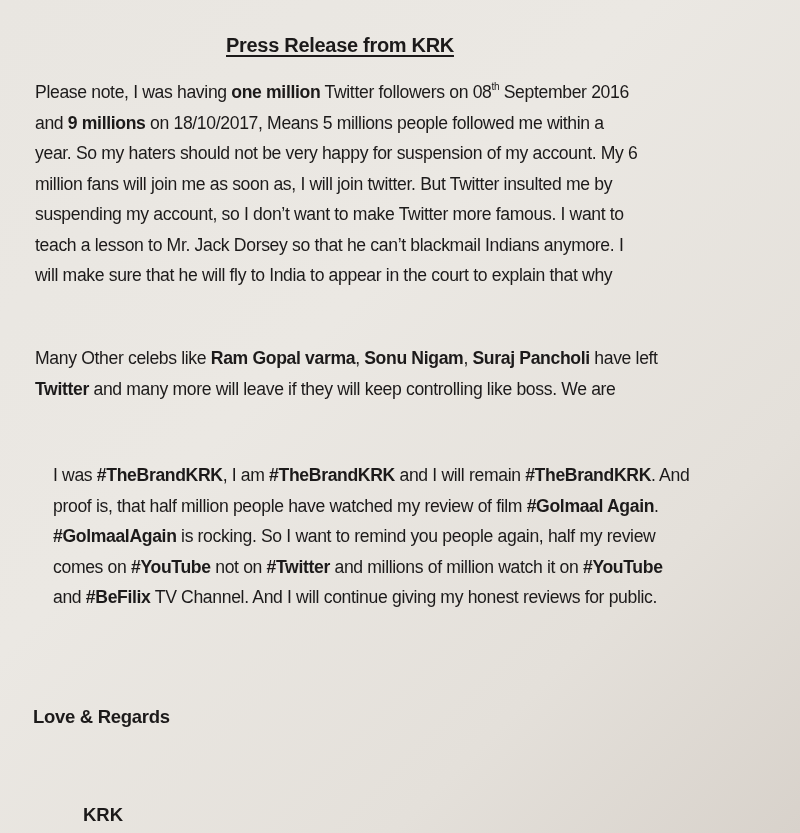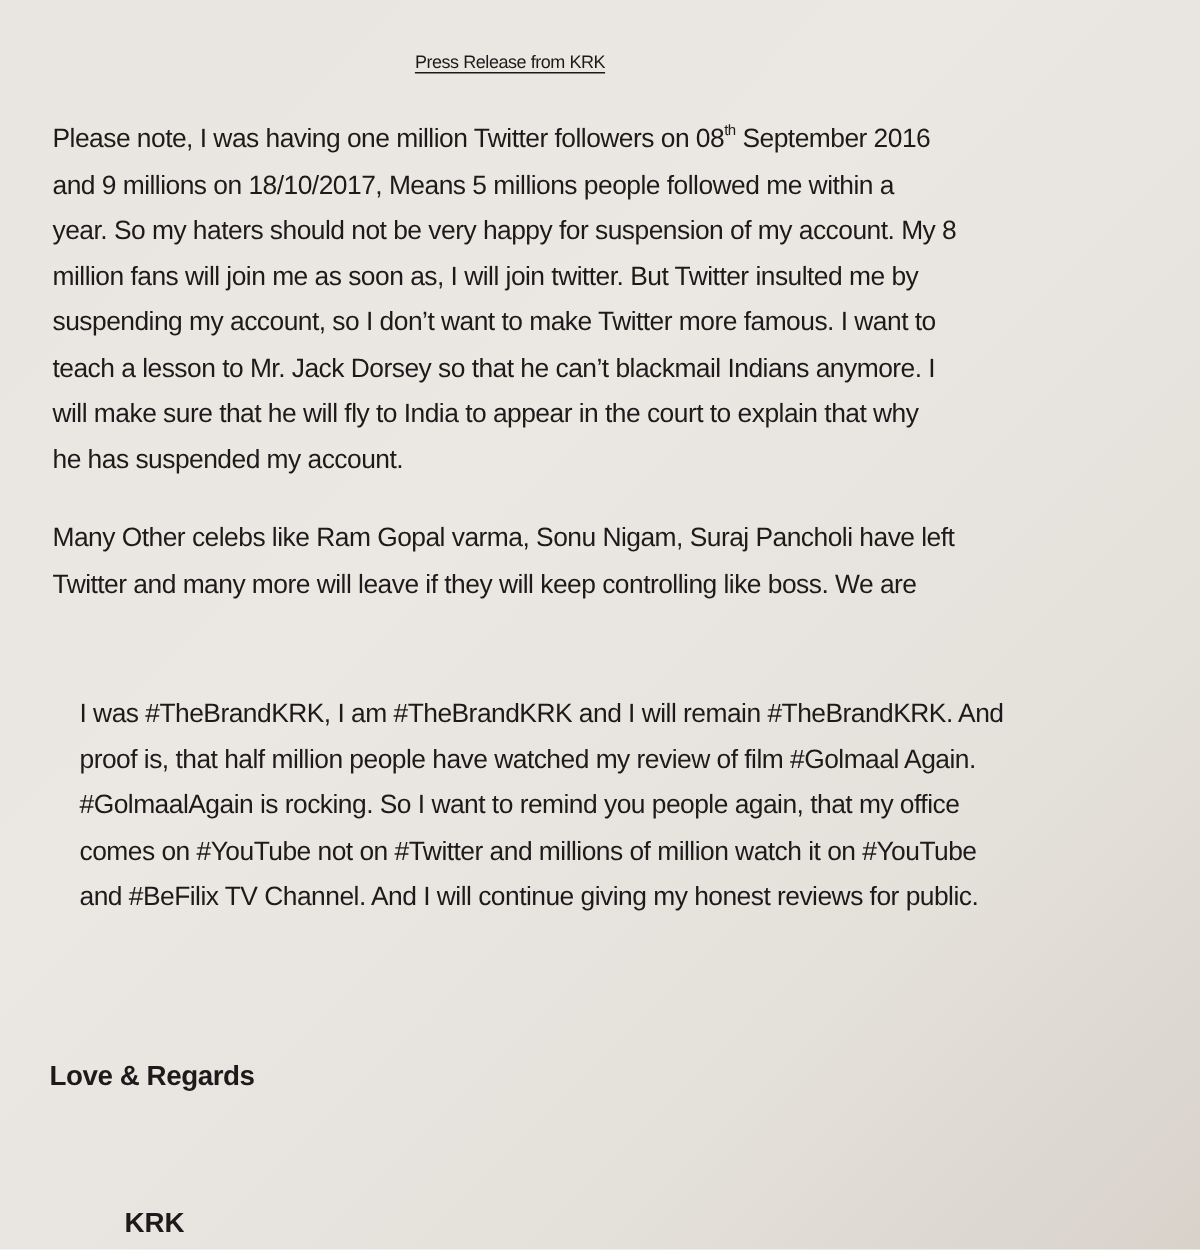--- a/index.html
+++ b/index.html
@@ -6,68 +6,67 @@
     body {
       width: 800px; height: 833px; overflow: hidden;
       background: linear-gradient(135deg, #e9e6e1 0%, #ebe8e3 40%, #e4e0da 75%, #d8d2cb 100%);
       font-family: "Liberation Sans", sans-serif;
       color: #1c1a1a;
       position: relative;
     }
     .page { position: absolute; left: 0; top: 0; width: 800px; height: 833px; }
     .title {
       position: absolute; top: 34px; left: 0; width: 680px;
-      text-align: center; font-weight: normal; font-size: 12px;
+      text-align: center; font-weight: bold; font-size: 20px;
       letter-spacing: -0.3px;
     }
     .title span { text-decoration: underline; text-underline-offset: 3px; }
     .para {
       position: absolute; left: 35px; width: 760px;
       font-size: 17.6px; line-height: 30.5px; letter-spacing: -0.35px;
     }
     .p1 { top: 77px; }
     .p2 { top: 343px; }
     .p3 { top: 460px; margin-left: 18px; }
     .line { display: block; white-space: nowrap; }
-    b { font-weight: normal; }
+    b { font-weight: bold; }
     sup { font-size: 10px; line-height: 0; vertical-align: 8px; }
     .regards {
       position: absolute; left: 33px; top: 706px;
       font-weight: bold; font-size: 18.5px; letter-spacing: -0.3px; text-align: center;
     }
     .sign {
       position: absolute; left: 83px; top: 760px;
       font-weight: bold; font-size: 18.5px; margin-top: 44px;
     }
   </style>
 </head>
 <body>
 
 <div class="page">
   <div class="title"><span>Press Release from KRK</span></div>
 
   <div class="para p1">
     <span class="line"><span>Please note, I was having </span><b>one million</b><span> Twitter followers on 08</span><sup>th</sup><span> September 2016</span></span>
     <span class="line"><span>and </span><b>9 millions</b><span> on 18/10/2017, Means 5 millions people followed me within a</span></span>
-    <span class="line">year. So my haters should not be very happy for suspension of my account. My 8</span>
+    <span class="line">year. So my haters should not be very happy for suspension of my account. My 6</span>
     <span class="line">million fans will join me as soon as, I will join twitter. But Twitter insulted me by</span>
     <span class="line">suspending my account, so I don’t want to make Twitter more famous. I want to</span>
     <span class="line">teach a lesson to Mr. Jack Dorsey so that he can’t blackmail Indians anymore. I</span>
     <span class="line">will make sure that he will fly to India to appear in the court to explain that why</span>
-    <span class="line">he has suspended my account.</span>
   </div>
 
   <div class="para p2">
     <span class="line"><span>Many Other celebs like </span><b>Ram Gopal varma</b><span>, </span><b>Sonu Nigam</b><span>, </span><b>Suraj Pancholi</b><span> have left</span></span>
     <span class="line"><b>Twitter</b><span> and many more will leave if they will keep controlling like boss. We are</span></span>
   </div>
 
   <div class="para p3">
     <span class="line"><span>I was </span><b>#TheBrandKRK</b><span>, I am </span><b>#TheBrandKRK</b><span> and I will remain </span><b>#TheBrandKRK</b><span>. And</span></span>
     <span class="line"><span>proof is, that half million people have watched my review of film </span><b>#Golmaal Again</b><span>.</span></span>
-    <span class="line"><b>#GolmaalAgain</b><span> is rocking. So I want to remind you people again, that my office</span></span>
+    <span class="line"><b>#GolmaalAgain</b><span> is rocking. So I want to remind you people again, half my review</span></span>
     <span class="line"><span>comes on </span><b>#YouTube</b><span> not on </span><b>#Twitter</b><span> and millions of million watch it on </span><b>#YouTube</b></span>
     <span class="line"><span>and </span><b>#BeFilix</b><span> TV Channel. And I will continue giving my honest reviews for public.</span></span>
   </div>
 
   <div class="regards">Love &amp; Regards</div>
   <div class="sign">KRK</div>
 </div>
 
 </body></html>

